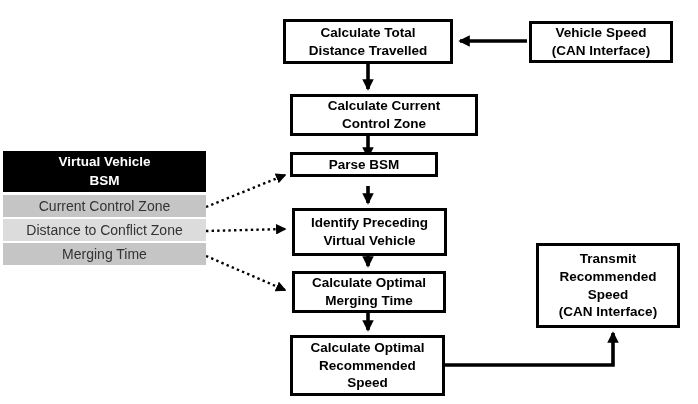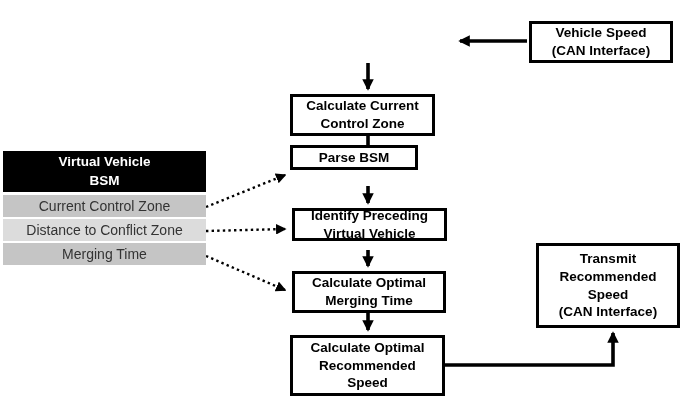--- a/index.html
+++ b/index.html
@@ -29,23 +29,23 @@
     text-align: center;
     font-weight: 700;
     font-size: 13.5px;
     line-height: 1.32;
     color: #000000;
     white-space: pre-line;
   }
   .box .sub { font-weight: 700; }
   .b-calc-total   { left: 283px; top: 19px;  width: 170px; height: 45px; }
   .b-veh-speed    { left: 529px; top: 21px;  width: 144px; height: 42px; }
-  .b-calc-current { left: 290px; top: 94px;  width: 145px; height: 42px; }
-  .b-parse-bsm    { left: 290px; top: 145px; width: 128px; height: 25px; }
-  .b-identify     { left: 292px; top: 208px; width: 155px; height: 33px; }
+  .b-calc-current { left: 290px; top: 94px;  width: 188px; height: 42px; }
+  .b-parse-bsm    { left: 290px; top: 152px; width: 148px; height: 25px; }
+  .b-identify     { left: 292px; top: 208px; width: 155px; height: 48px; }
   .b-merging      { left: 292px; top: 271px; width: 154px; height: 42px; }
   .b-recommended  { left: 290px; top: 335px; width: 155px; height: 61px; }
   .b-transmit     { left: 536px; top: 243px; width: 144px; height: 85px; }
 
   .bsm-table {
     position: absolute;
     left: 3px; top: 151px;
     width: 203px;
   }
   .bsm-header {
@@ -97,20 +97,24 @@
     <path d="M368,186 L368,203" stroke="#000000" stroke-width="3.6" fill="none" marker-end="url(#m-arrow)"></path>
     <path d="M368,250 L368,266" stroke="#000000" stroke-width="3.6" fill="none" marker-end="url(#m-arrow)"></path>
     <path d="M368,312 L368,330" stroke="#000000" stroke-width="3.6" fill="none" marker-end="url(#m-arrow)"></path>
     <path d="M445,365 L613,365 L613,333" stroke="#000000" stroke-width="3.6" fill="none" marker-end="url(#m-arrow)"></path>
 
     <path d="M206,207 L285,175" stroke="#000000" stroke-width="2.4" stroke-dasharray="2.4 3.2" fill="none" marker-end="url(#m-arrow-dot)"></path>
     <path d="M206,231 L285,229" stroke="#000000" stroke-width="2.4" stroke-dasharray="2.4 3.2" fill="none" marker-end="url(#m-arrow-dot)"></path>
     <path d="M206,256 L285,290" stroke="#000000" stroke-width="2.4" stroke-dasharray="2.4 3.2" fill="none" marker-end="url(#m-arrow-dot)"></path>
   </svg>
 
+  <div class="box b-calc-total">
+    <span>Calculate Total
+Distance Travelled</span>
+  </div>
 
   <div class="box b-veh-speed">
     <span>Vehicle Speed</span>
     <span class="sub">(CAN Interface)</span>
   </div>
 
   <div class="box b-calc-current">
     <span>Calculate Current
 Control Zone</span>
   </div>

